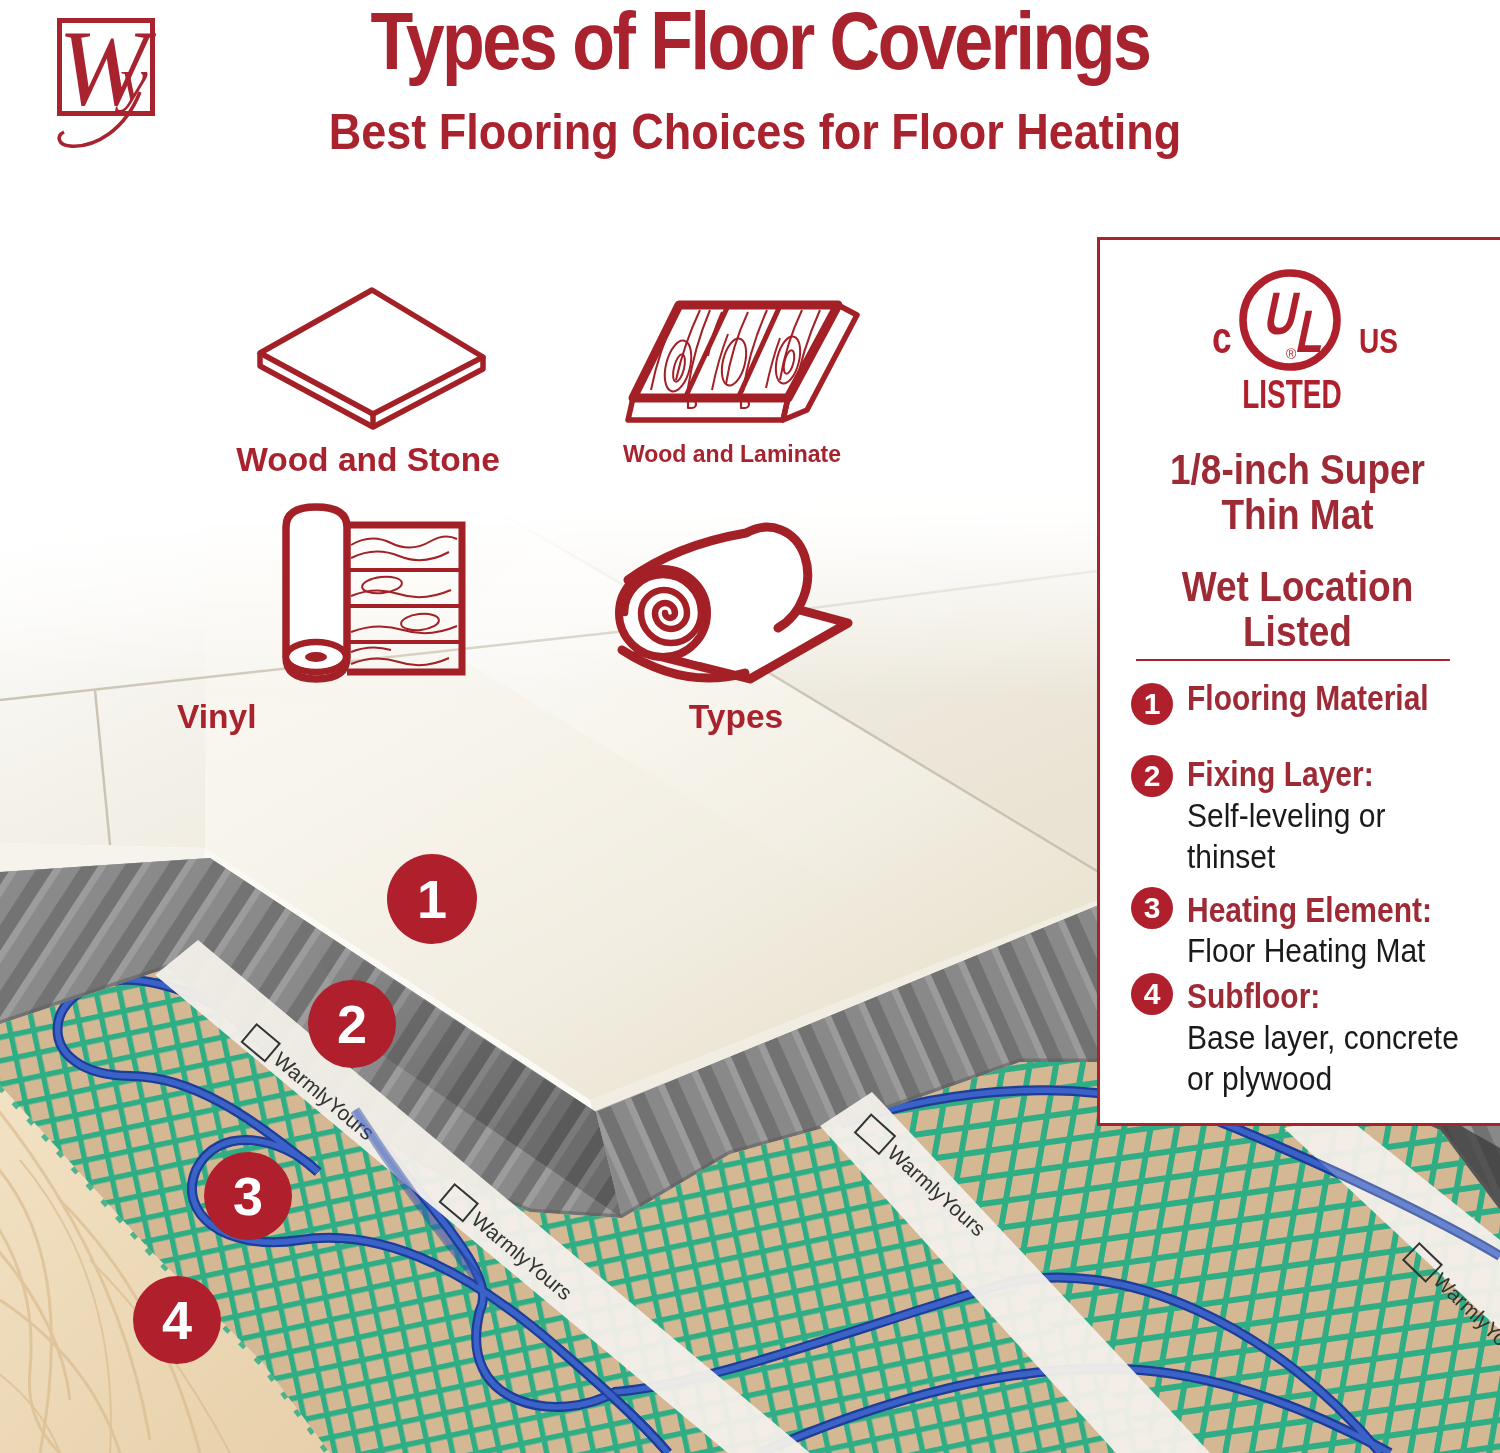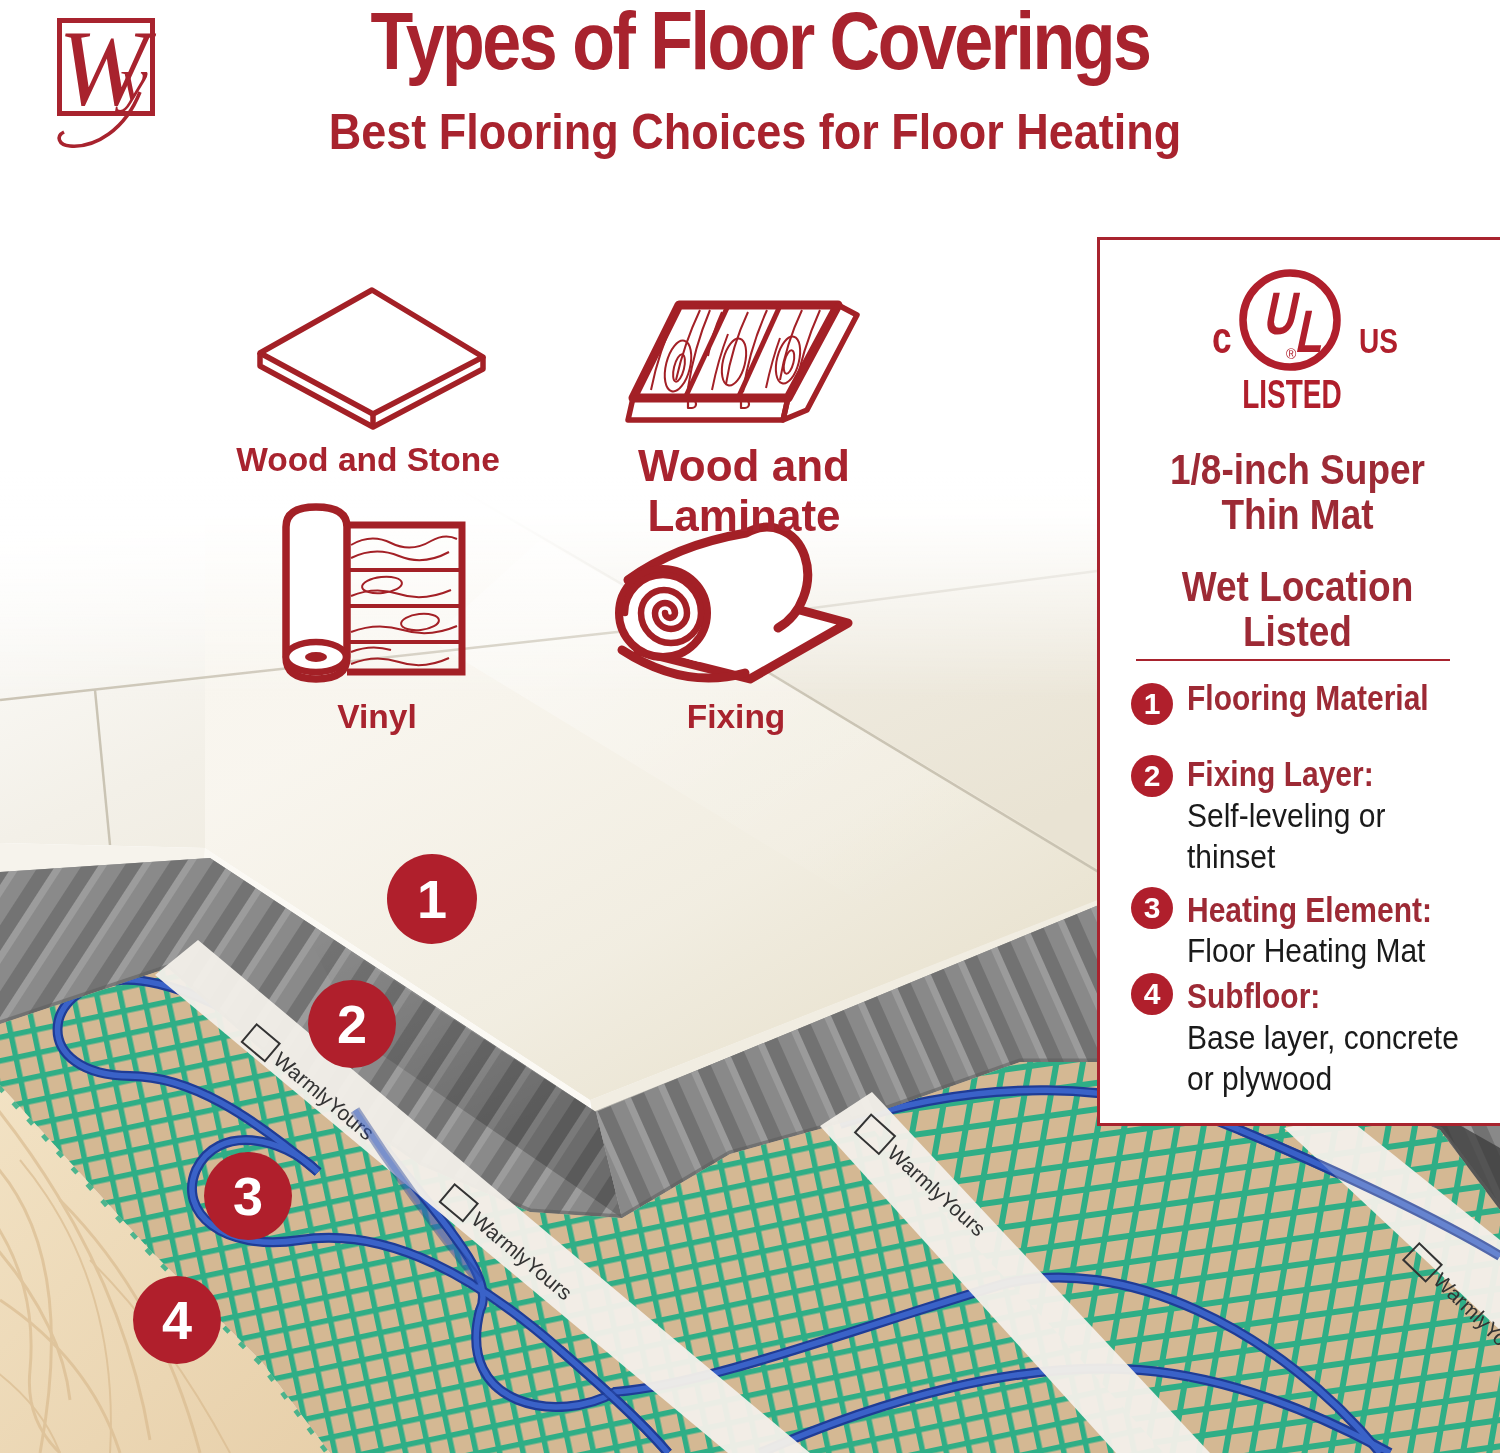--- a/index.html
+++ b/index.html
@@ -283,25 +283,25 @@
 <svg class="abs" style="left:40px;top:90px" width="140" height="70" viewBox="0 0 140 70">
   <path d="M 100,2 C 85,40 55,58 30,56 C 18,55 16,46 24,42" fill="none" stroke="#A8232E" stroke-width="3.5"></path>
 </svg>
 
 <div class="abs red" style="left:10px;top:-4px;width:1500px;text-align:center;font-size:70px;font-weight:bold;letter-spacing:-2.5px;line-height:1.1;transform:scaleY(1.17);transform-origin:top;">Types of Floor Coverings</div>
 
 <div class="abs red" style="left:5px;top:105px;width:1500px;text-align:center;font-size:45px;font-weight:bold;line-height:1.1;transform:scaleY(1.1);transform-origin:top;">Best Flooring Choices for Floor Heating</div>
 
 <div class="abs red" style="left:168px;top:441px;width:400px;text-align:center;font-size:33.5px;font-weight:bold;">Wood and Stone</div>
 
-<div class="abs red" style="left:544px;top:441px;width:400px;text-align:center;font-size:44px;font-weight:bold;">Wood and Laminate</div>
-
-<div class="abs red" style="left:177px;top:698px;width:400px;text-align:center;font-size:33.5px;font-weight:bold;">Vinyl</div>
-
-<div class="abs red" style="left:536px;top:698px;width:400px;text-align:center;font-size:33.5px;font-weight:bold;">Fixing</div>
+<div class="abs red" style="left:532px;top:441px;width:400px;text-align:center;font-size:23px;font-weight:bold;">Wood and Laminate</div>
+
+<div class="abs red" style="left:177px;top:698px;width:400px;font-size:33.5px;font-weight:bold;">Vinyl</div>
+
+<div class="abs red" style="left:536px;top:698px;width:400px;text-align:center;font-size:33.5px;font-weight:bold;">Types</div>
 
 <div class="abs" style="left:1097px;top:237px;width:403px;height:889px;background:#fff;border:3px solid #A8232E;border-right:none;box-sizing:border-box;">
 
   <svg class="abs" style="left:50px;top:0" width="290" height="200" viewBox="0 0 290 200">
     <circle cx="140" cy="80" r="47" fill="none" stroke="#b01f2c" stroke-width="7.5"></circle>
     <g fill="#b01f2c">
       <text x="112" y="94" font-size="60" font-weight="bold" transform="translate(112,94) skewX(-12) scale(0.74,1) translate(-112,-94)">U</text>
     </g>
     <text x="144" y="112" font-size="60" font-weight="bold" fill="#b01f2c" transform="translate(144,112) skewX(-12) scale(0.74,1) translate(-144,-112)">L</text>
     <text x="136" y="119" font-size="14" fill="#b01f2c">®</text>

